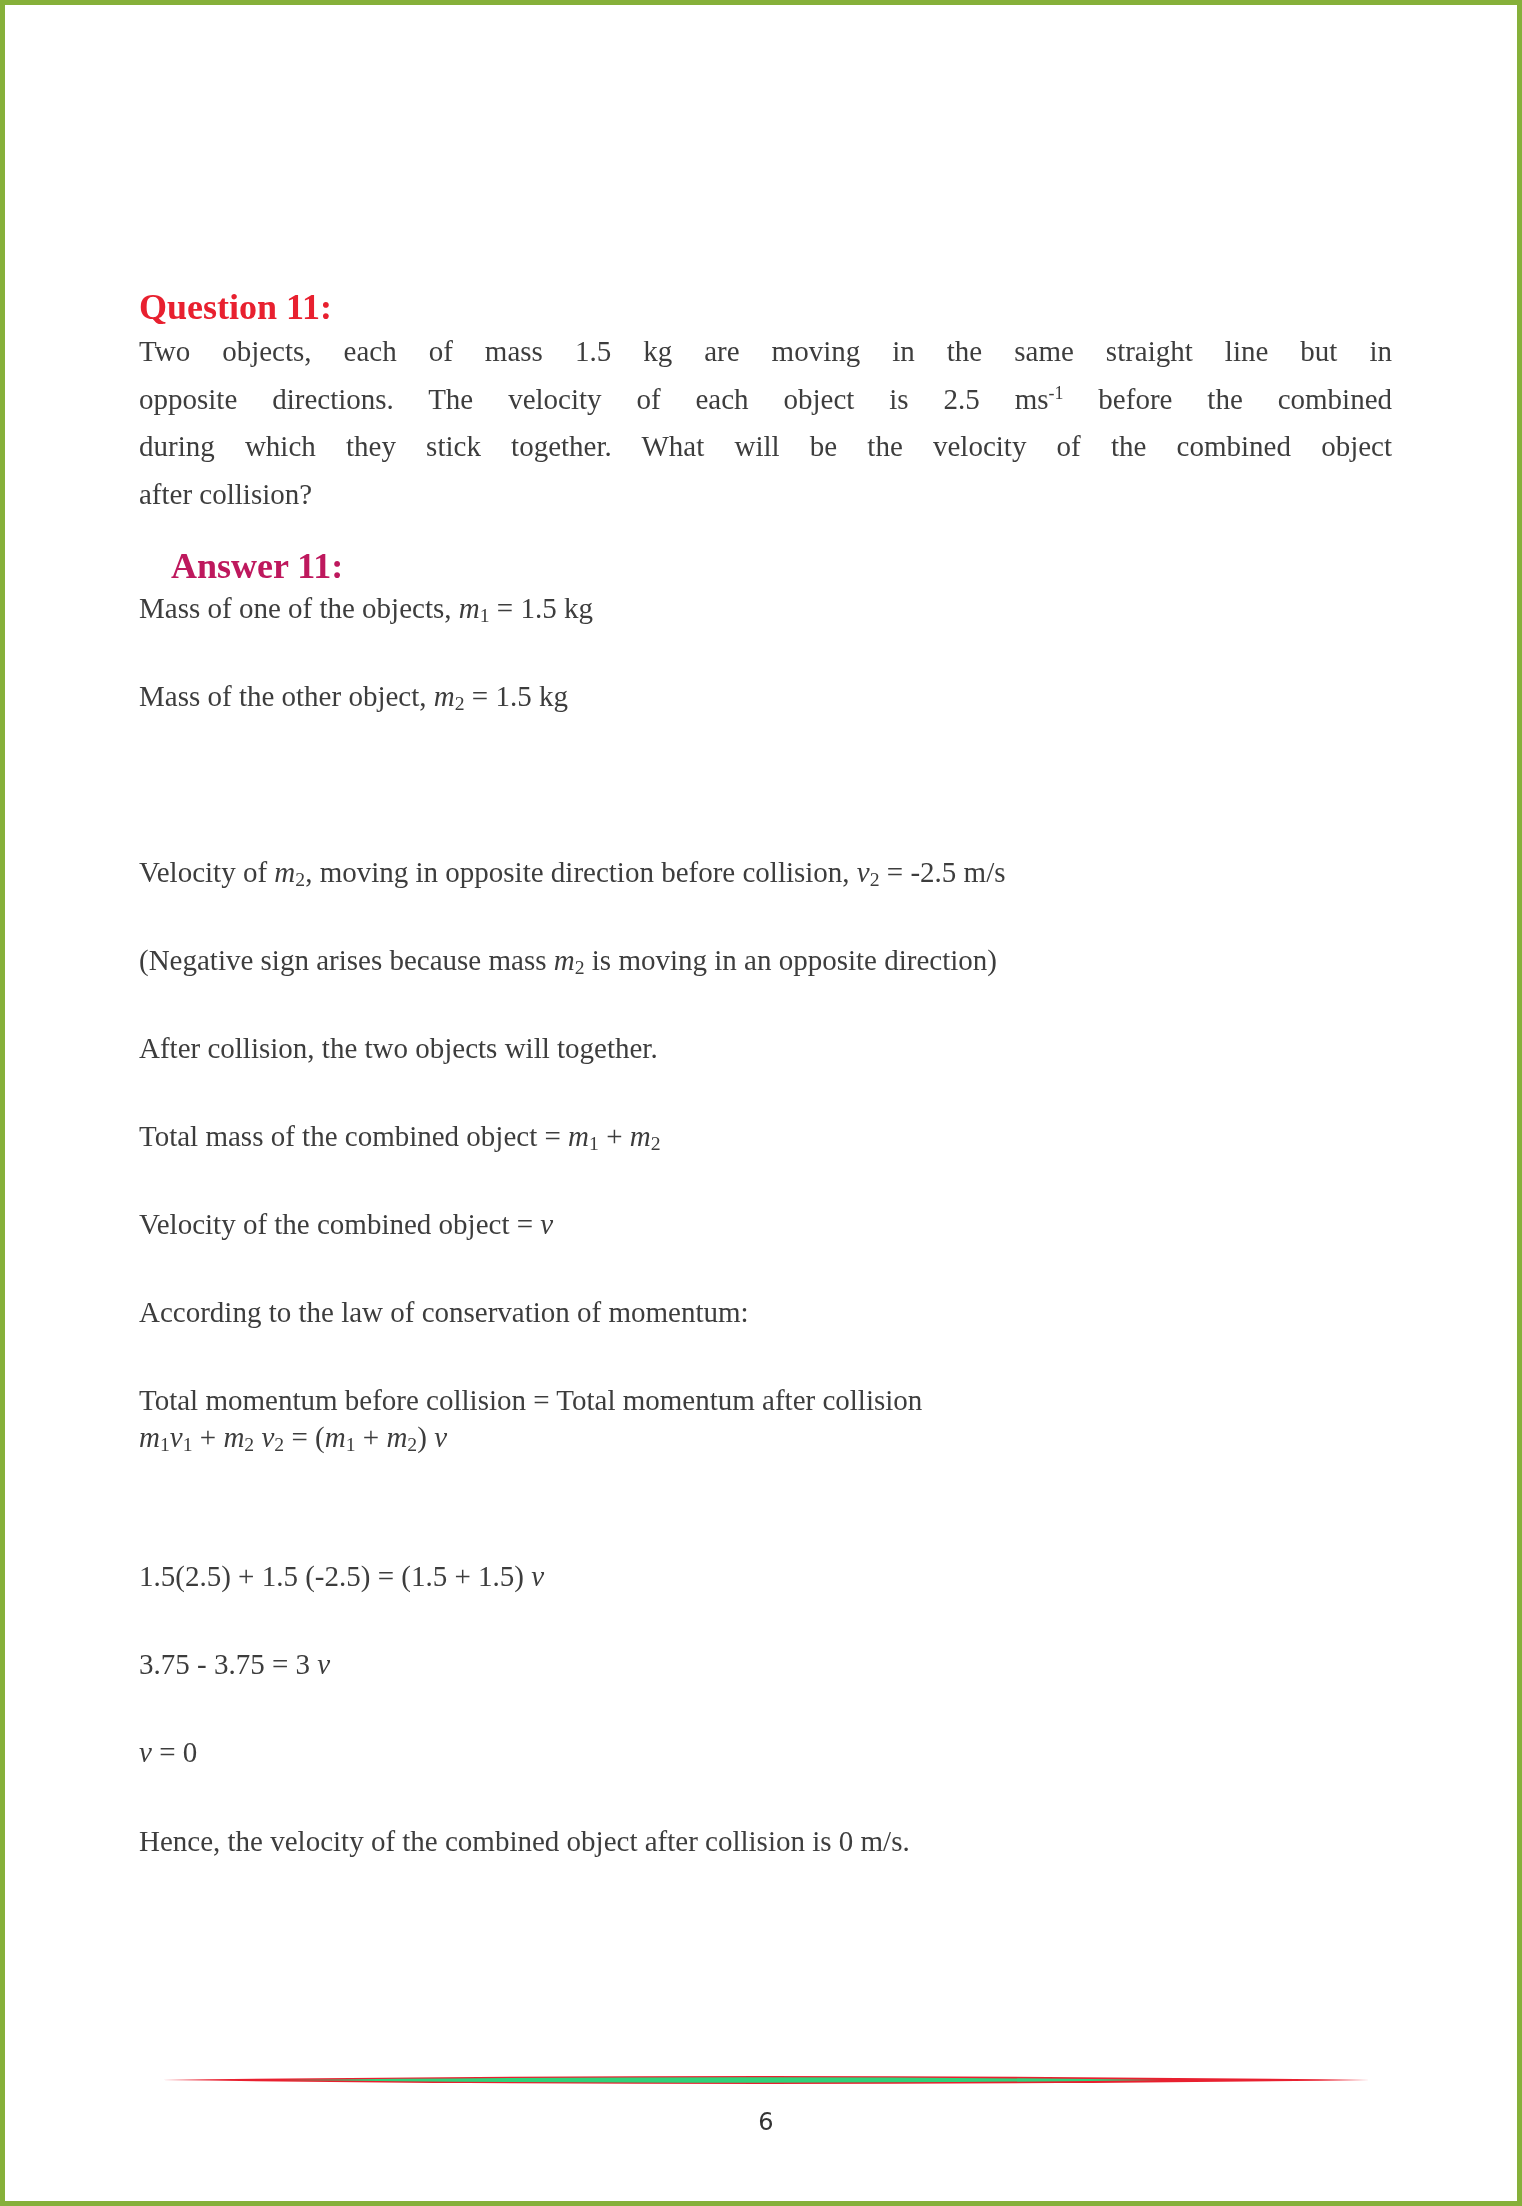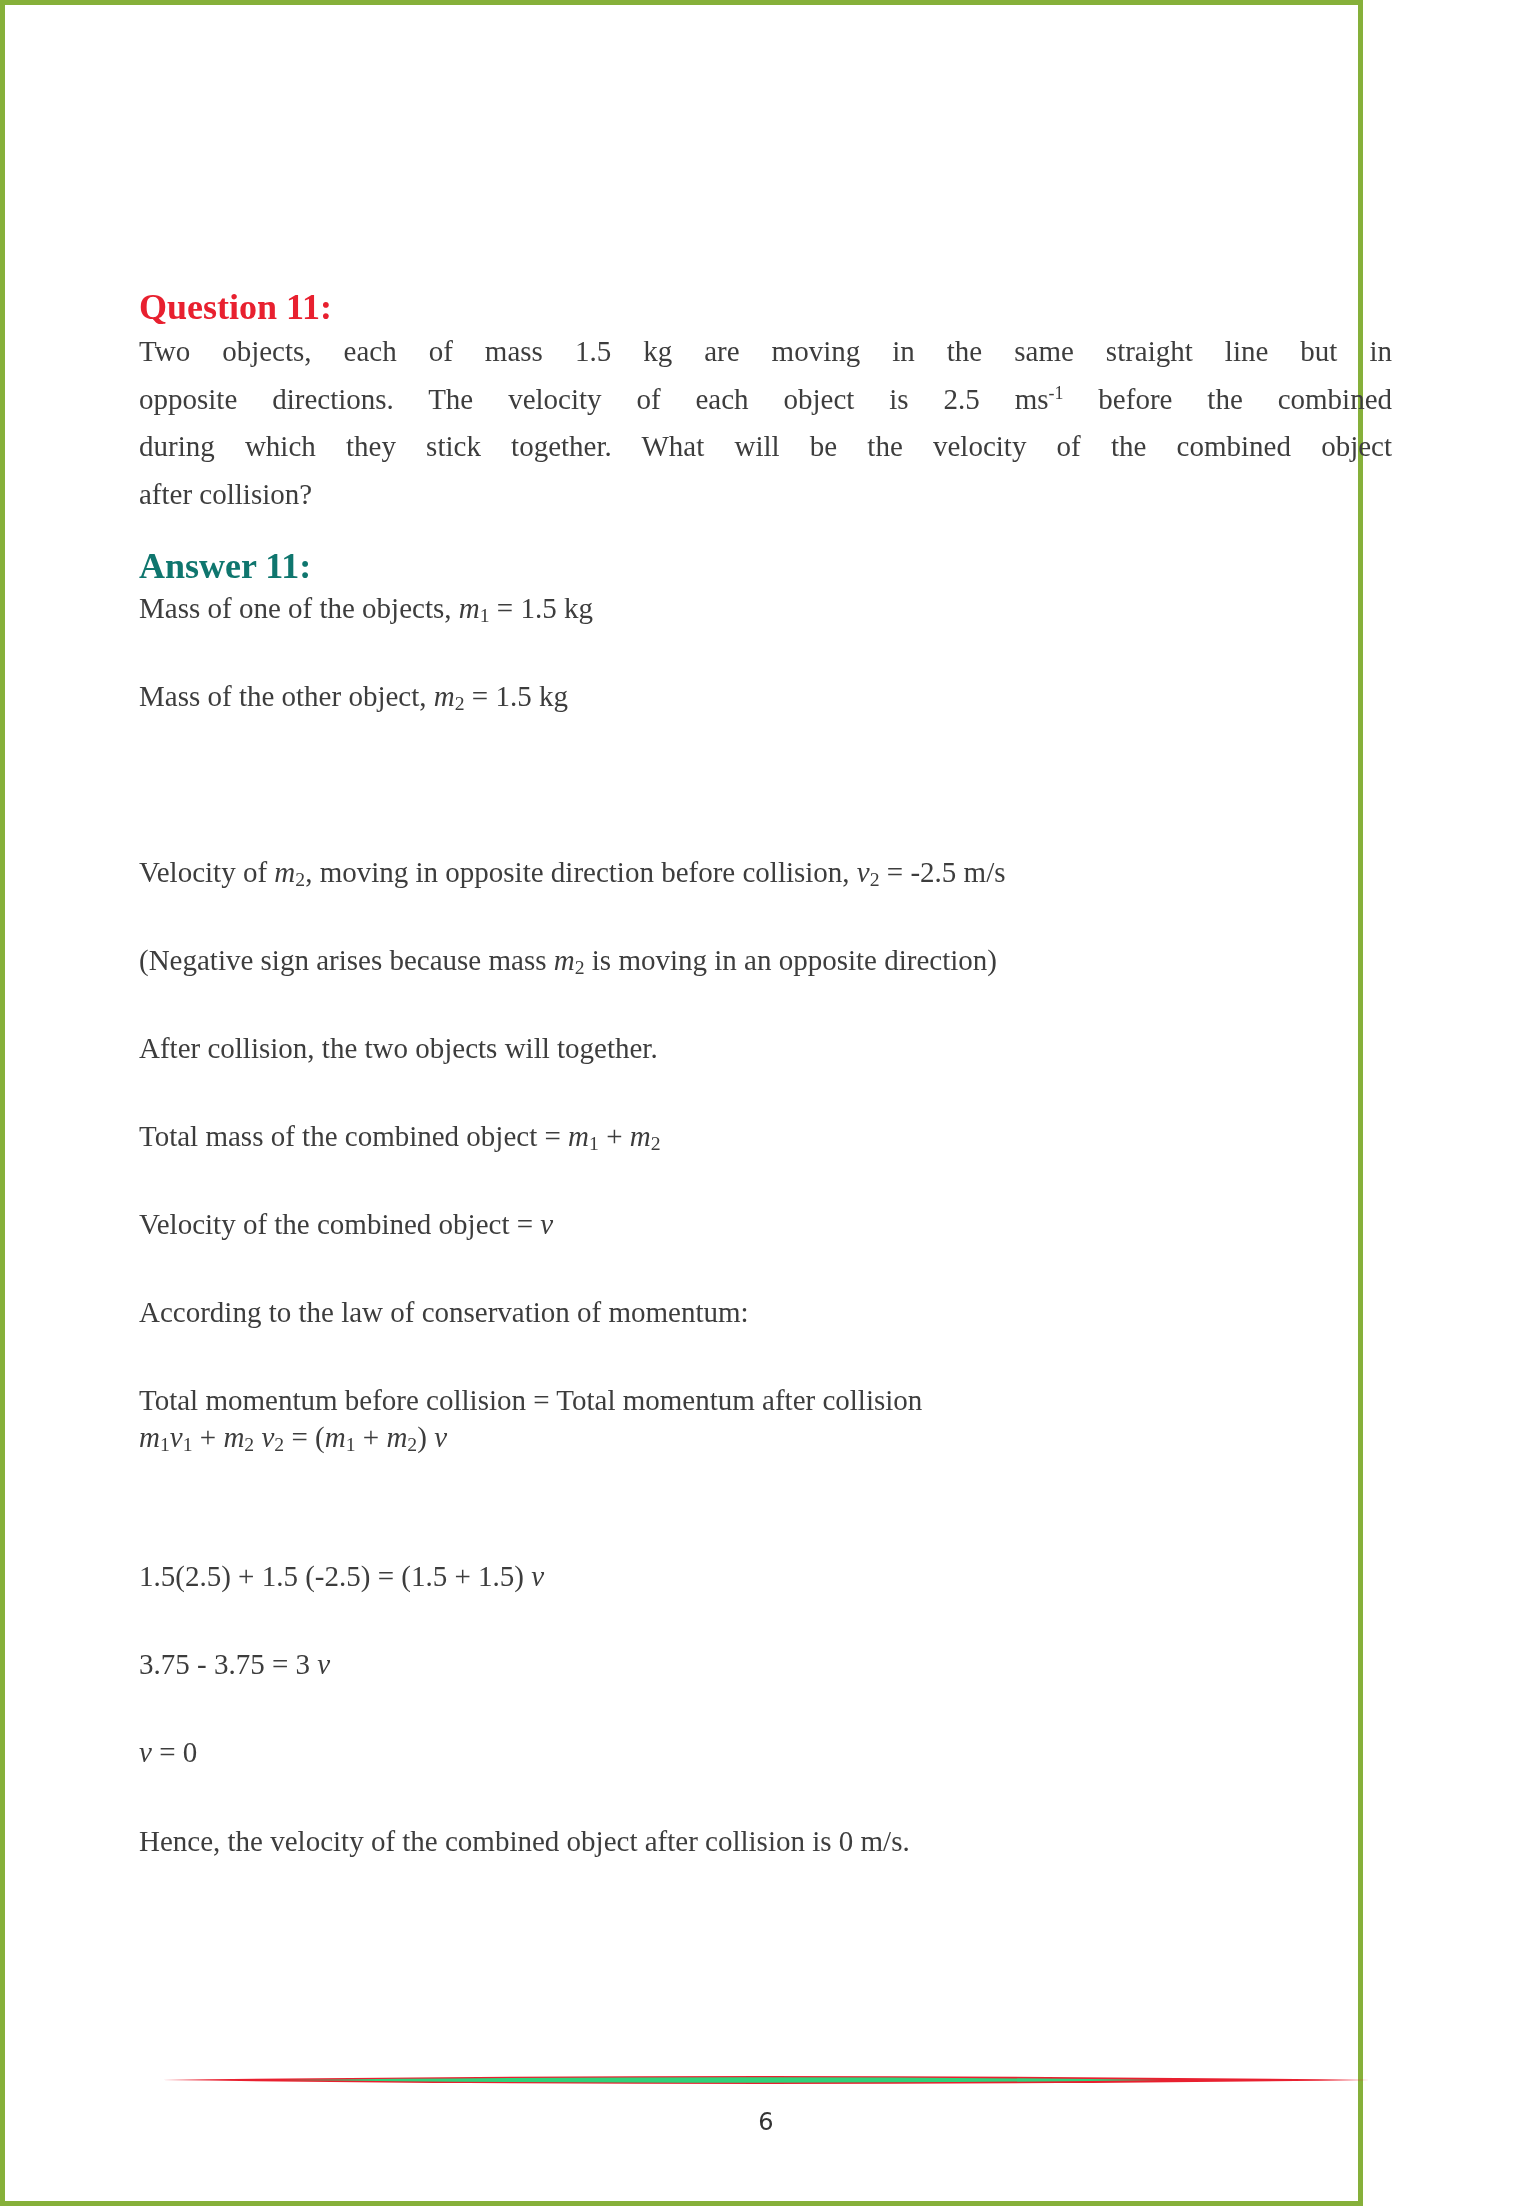--- a/index.html
+++ b/index.html
@@ -1,28 +1,28 @@
 <!DOCTYPE html>
 <html><head>
 <meta charset="utf-8">
 <style>
   html, body { margin: 0; padding: 0; background: #ffffff; }
   body { width: 1522px; height: 2206px; position: relative; overflow: hidden; }
   .page {
-    position: absolute; left: 0; top: 0; width: 1363px; height: 2206px;
+    position: absolute; left: 0; top: 0; width: 1522px; height: 2206px;
     box-sizing: border-box; border: 5px solid #86b03a; background: #ffffff;
   }
   .txt {
     position: absolute; left: 134px; white-space: nowrap;
     font-family: "Liberation Serif", "DejaVu Serif", serif;
     font-size: 29px; color: #3d3d3d; line-height: 1;
   }
   .heading { font-weight: bold; font-size: 36px; }
   .q-heading { color: #e8202f; }
-  .a-heading { color: #0f766e; }
+  .a-heading { color: #be185d; margin-left: 32px; }
   .justify { width: 1253px; text-align: justify; text-align-last: justify; }
   i { font-style: italic; }
   sub { font-size: 0.68em; vertical-align: -0.22em; line-height: 0; }
   sup { font-size: 0.62em; vertical-align: 0.55em; line-height: 0; }
   .divider {
     position: absolute; left: 157px; top: 2068px; width: 1208px; height: 14px;
   }
   .page-number {
     position: absolute; left: 0; width: 1522px; top: 2103px; text-align: center;
     font-family: "DejaVu Sans", sans-serif; font-size: 24px; color: #333333;

